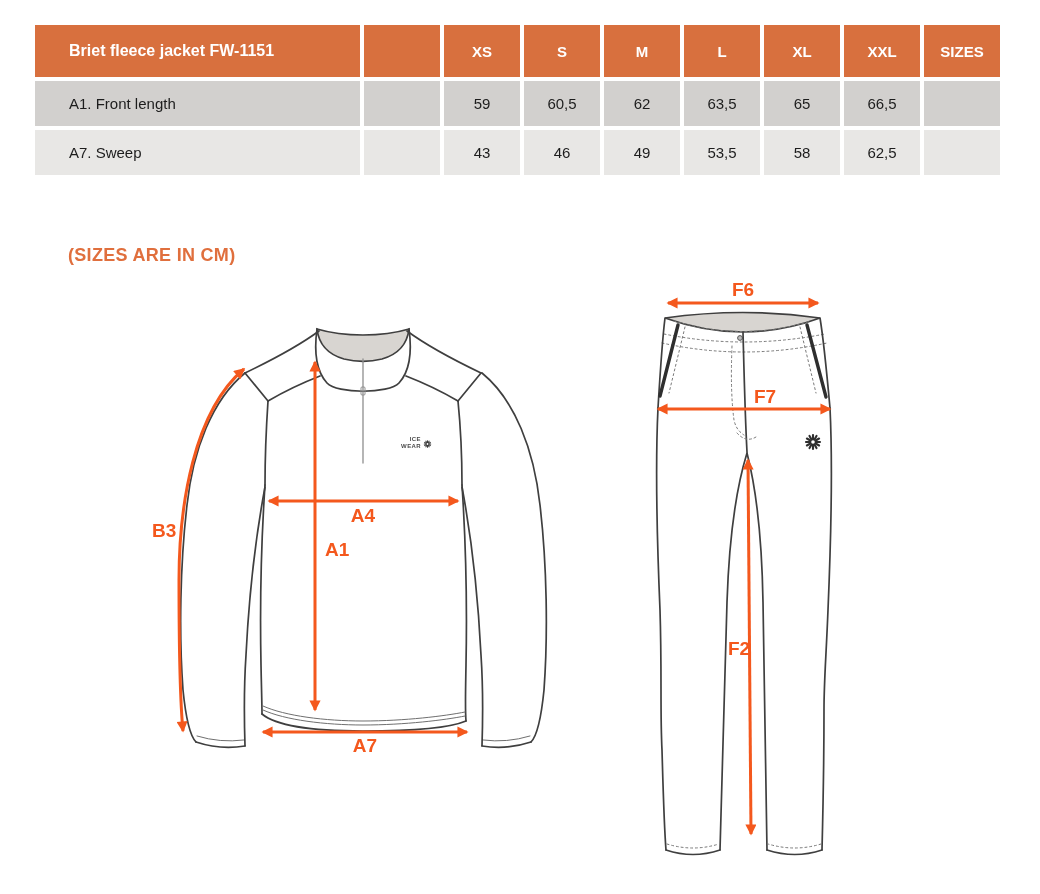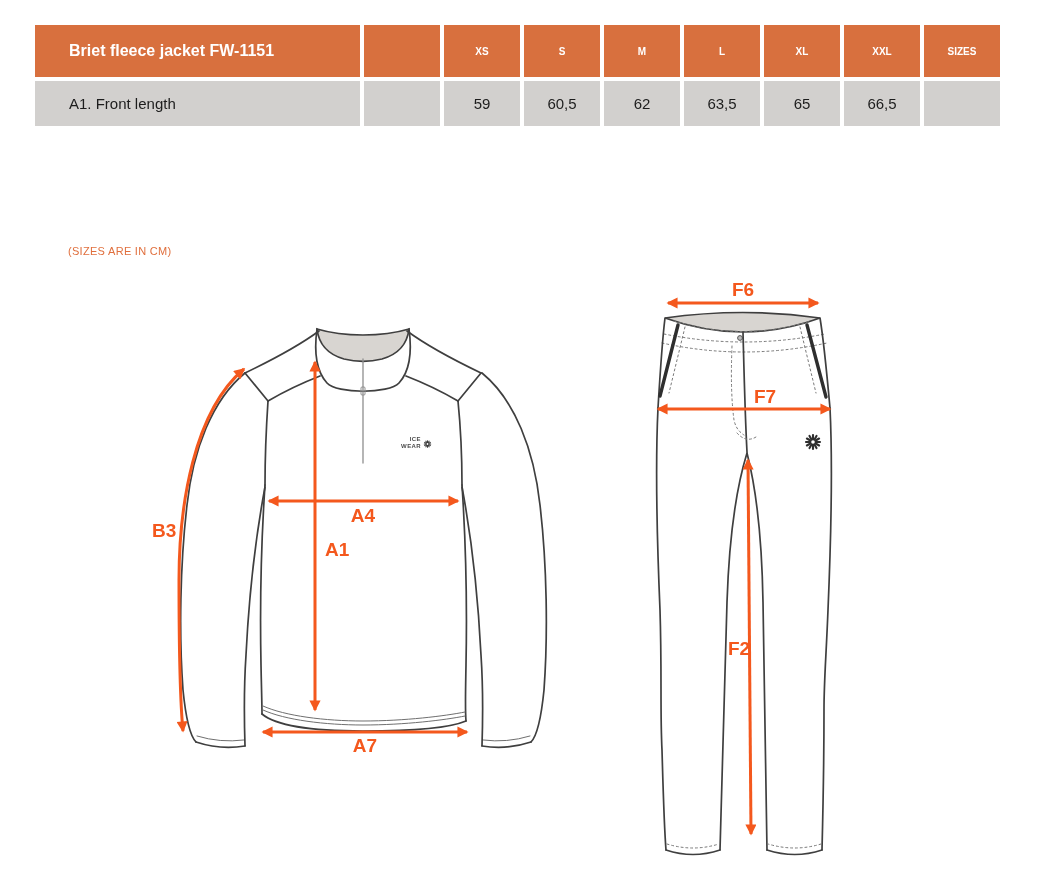--- a/index.html
+++ b/index.html
@@ -20,35 +20,35 @@
     border-collapse:separate;border-spacing:4px;
     table-layout:fixed;width:973px;
   }
   table.sizechart td{
     padding:12px;vertical-align:middle;
     font-size:15px;color:#1d1d1d;text-align:center;
     overflow:hidden;white-space:nowrap;
   }
   table.sizechart tr.hrow td{
     background:var(--orange);color:#ffffff;height:52px;
-    font-weight:bold;font-size:10px;
+    font-weight:bold;font-size:15px;
   }
   table.sizechart tr.hrow td.title{
     text-align:left;padding-left:34px;font-size:16px;
   }
   table.sizechart tr.brow td{height:45px;}
   table.sizechart tr.brow td.lbl{text-align:left;padding-left:34px;}
   table.sizechart tr:nth-child(even) td{background:var(--rowdark);}
   table.sizechart tr:nth-child(odd):not(.hrow) td{background:var(--rowlight);}
   .col-label{width:325px;} .col-spacer{width:76px;} .col-size{width:76px;}
 
   
   .note{
     position:absolute;left:68px;top:245px;
-    color:var(--note);font-size:11px;font-weight:400;letter-spacing:.3px;text-align:right;
+    color:var(--note);font-size:18px;font-weight:700;letter-spacing:.3px;text-align:right;
   }
 
   
   svg.drawing{position:absolute;}
   #jacket-svg{left:130px;top:295px;}
   #pants-svg{left:610px;top:280px;}
 
   .ln{fill:none;stroke:var(--line);stroke-width:1.7;stroke-linecap:round;stroke-linejoin:round;}
   .thin{fill:none;stroke:#6f6f6f;stroke-width:1;stroke-linecap:round;}
   .zip{fill:none;stroke:#8f8f8f;stroke-width:1.3;stroke-linecap:round;}
@@ -94,20 +94,31 @@
       <td class="lbl">A1. Front length</td>
       <td></td>
       <td>59</td>
       <td>60,5</td>
       <td>62</td>
       <td>63,5</td>
       <td>65</td>
       <td>66,5</td>
       <td></td>
     </tr>
+    <tr class="brow">
+      <td class="lbl">A7. Sweep</td>
+      <td></td>
+      <td>43</td>
+      <td>46</td>
+      <td>49</td>
+      <td>53,5</td>
+      <td>58</td>
+      <td>62,5</td>
+      <td></td>
+    </tr>
     </tbody>
   </table>
 
   <div class="note">(SIZES ARE IN CM)</div>
 
   <svg id="jacket-svg" class="drawing" width="440" height="470" viewBox="0 0 440 470">
     <defs>
       <marker id="ahJ" viewBox="0 0 10 10" refX="8.6" refY="5" markerWidth="5.2" markerHeight="3.7" orient="auto-start-reverse" markerUnits="strokeWidth">
         <path d="M0 0 L10 5 L0 10 z" fill="#f4581d"></path>
       </marker>

